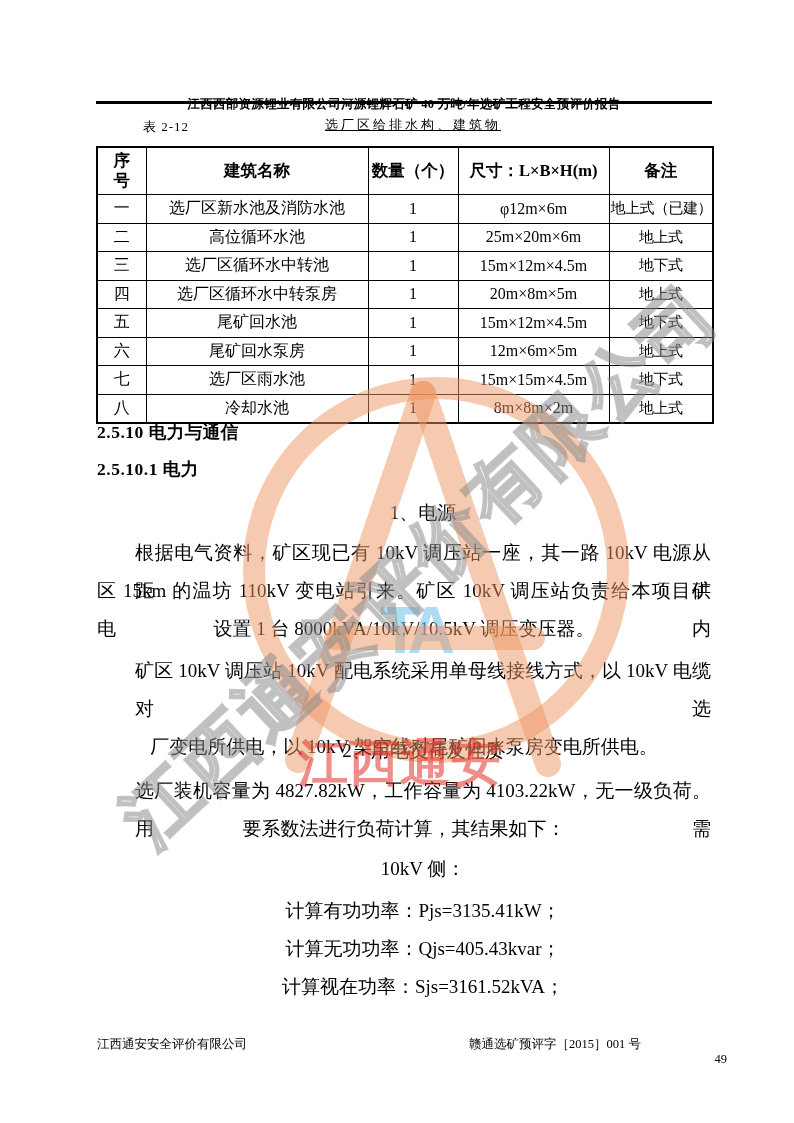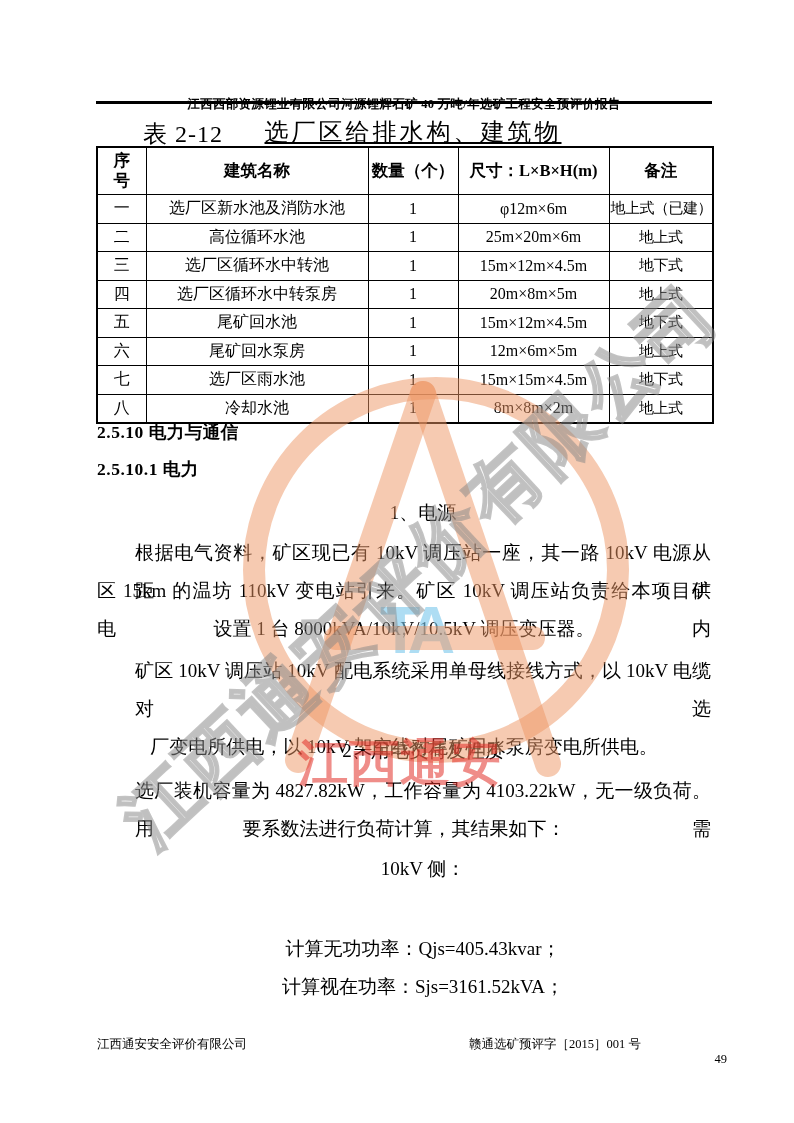--- a/index.html
+++ b/index.html
@@ -8,21 +8,21 @@
   .abs{position:absolute;}
 
   
   .hdr{top:80px;left:97px;width:614px;text-align:center;font-size:12.5px;font-weight:bold;letter-spacing:.3px;margin-top:16px;}
   .rule{top:101px;left:96px;width:616px;height:2.5px;background:#000;}
   .ftr{top:1036px;left:97px;width:630px;height:20px;font-size:12.5px;}
   .ftr .doc{position:absolute;left:372px;top:0;}
   .ftr .pg{position:absolute;right:0;top:16px;}
 
   
-  .cap{top:116px;left:97px;width:614px;height:28px;font-size:24px;}
+  .cap{top:116px;left:97px;width:614px;height:28px;font-size:13px;}
   .cap .lbl{position:absolute;left:46px;top:2px;letter-spacing:1px;}
   .cap .ttl{display:block;text-align:center;text-indent:18px;letter-spacing:3px;text-decoration:underline;}
 
   
   table.t{position:absolute;top:146px;left:96px;width:616px;border-collapse:collapse;table-layout:fixed;border:2px solid #000;}
   .t th,.t td{border:1.5px solid #000;text-align:center;vertical-align:middle;padding:0 1px;white-space:nowrap;overflow:hidden;}
   .t th{height:46px;font-size:16.5px;font-weight:bold;white-space:pre-line;line-height:1.2;}
   .t td{height:27.5px;font-size:16px;}
   .t td.c4{font-size:15px;letter-spacing:-0.5px;margin-left:20px;}
 
@@ -148,20 +148,21 @@
   <div class="abs line ind jst" style="top:652px">矿区 10kV 调压站 10kV 配电系统采用单母线接线方式，以 10kV 电缆对选</div>
   <div class="abs line" style="top:728px">厂变电所供电，以 10kV 架空线对尾矿回水泵房变电所供电。</div>
 
   <div class="abs line ind" style="top:732px">2、用电负荷及性质</div>
 
   <div class="abs line ind jst" style="top:772px">选厂装机容量为 4827.82kW，工作容量为 4103.22kW，无一级负荷。用需</div>
   <div class="abs line" style="top:810px">要系数法进行负荷计算，其结果如下：</div>
 
   <div class="abs line ind" style="top:850px">10kV 侧：</div>
 
+  <div class="abs line ind" style="top:892px">计算有功功率：Pjs=3135.41kW；</div>
   <div class="abs line ind" style="top:930px">计算无功功率：Qjs=405.43kvar；</div>
   <div class="abs line ind" style="top:968px">计算视在功率：Sjs=3161.52kVA；</div>
 
   <div class="abs ftr">
     <span>江西通安安全评价有限公司</span>
     <span class="doc">赣通选矿预评字［2015］001 号</span>
     <span class="pg">49</span>
   </div>
 
   <div class="wm">

